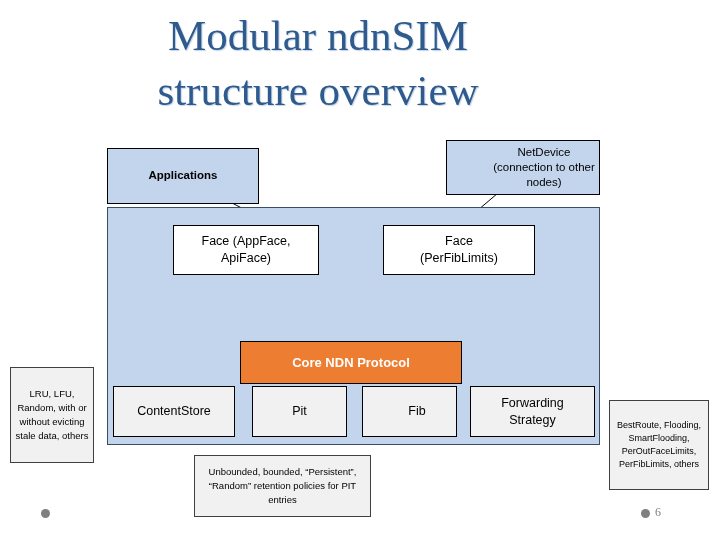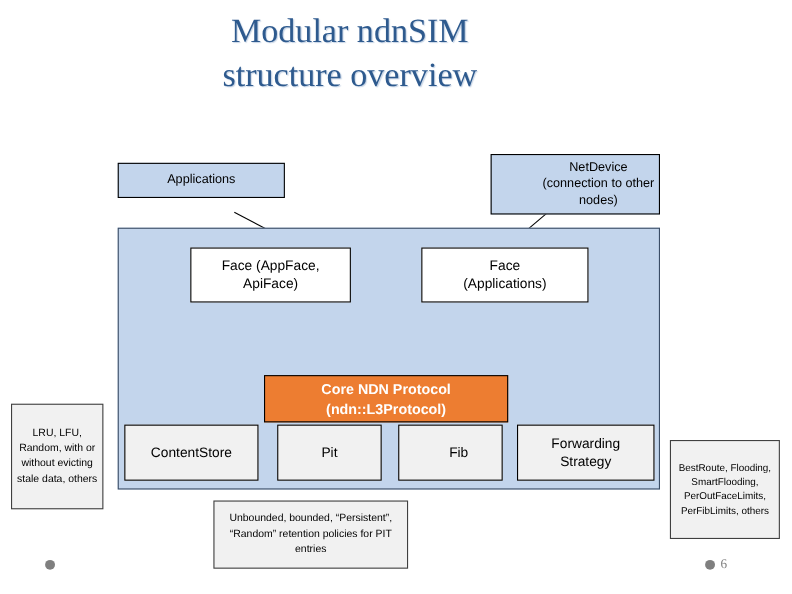--- a/index.html
+++ b/index.html
@@ -16,21 +16,21 @@
   }
 
   
   #slide-title {
     position: absolute;
     left: 0;
     top: 8px;
     width: 636px;
     text-align: center;
     font-family: "Liberation Serif", serif;
-    font-size: 31px;
+    font-size: 43px;
     line-height: 1.28;
     color: #2e5a8e;
     font-weight: normal;
     letter-spacing: 0px;
     text-shadow: 1px 1px 1px rgba(190,205,225,0.9);
   }
 
   
   .box {
     position: absolute;
@@ -139,43 +139,42 @@
 
   <line x1="316" y1="352" x2="282" y2="388" stroke="#000" stroke-width="1"></line>
 
   <line x1="395" y1="352" x2="408" y2="388" stroke="#000" stroke-width="1"></line>
 
   <line x1="425" y1="352" x2="527" y2="388" stroke="#000" stroke-width="1"></line>
 </svg>
 
 <div class="box container-blue" style="left:107px; top:207px; width:493px; height:238px;"></div>
 
-<div class="box blue-box" style="left:107px; top:148px; width:152px; height:32px;">
+<div class="box blue-box" style="left:107px; top:148px; width:152px; height:56px;font-weight:bold;">
   <span>Applications</span>
 </div>
 
 <div class="box blue-box" style="left:446px; top:140px; width:154px; height:55px; flex-direction:column;padding-left:42px;">
   <span>NetDevice</span>
   <span>(connection to other</span>
   <span>nodes)</span>
 </div>
 
 <div class="box white-box" style="left:173px; top:225px; width:146px; height:50px; flex-direction:column;">
   <span>Face (AppFace,</span>
   <span>ApiFace)</span>
 </div>
 
 <div class="box white-box" style="left:383px; top:225px; width:152px; height:50px; flex-direction:column;">
   <span>Face</span>
-  <span>(Applications)</span>
+  <span>(PerFibLimits)</span>
 </div>
 
 <div class="box orange-box" style="left:240px; top:309px; width:222px; height:43px; flex-direction:column;margin-top:32px;">
   <span>Core NDN Protocol</span>
-  <span>(ndn::L3Protocol)</span>
 </div>
 
 <div class="box gray-box" style="left:113px; top:386px; width:122px; height:51px;">
   <span>ContentStore</span>
 </div>
 
 <div class="box gray-box" style="left:252px; top:386px; width:95px; height:51px;">
   <span>Pit</span>
 </div>
 

